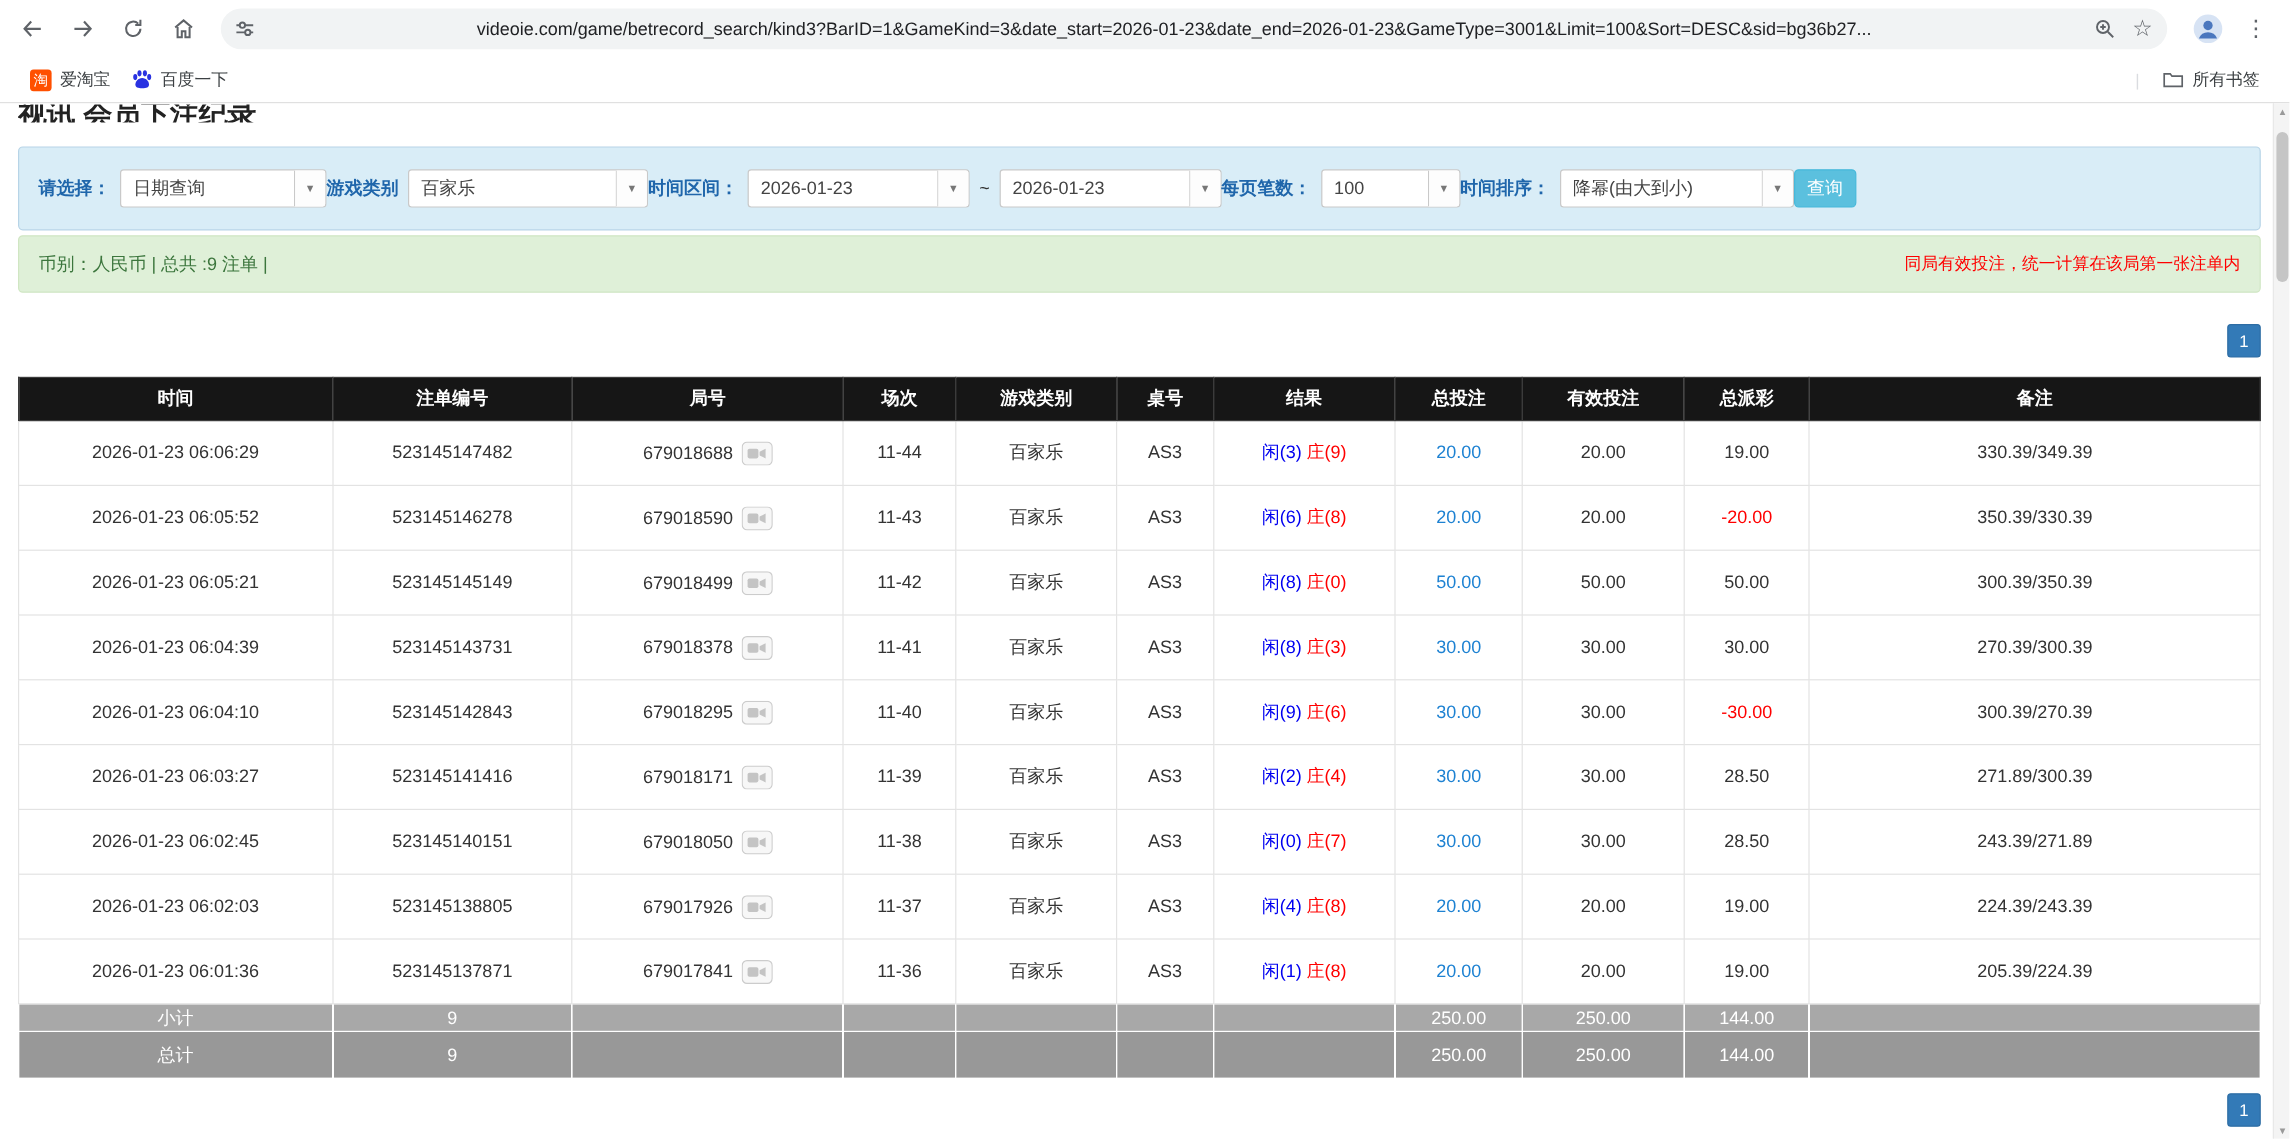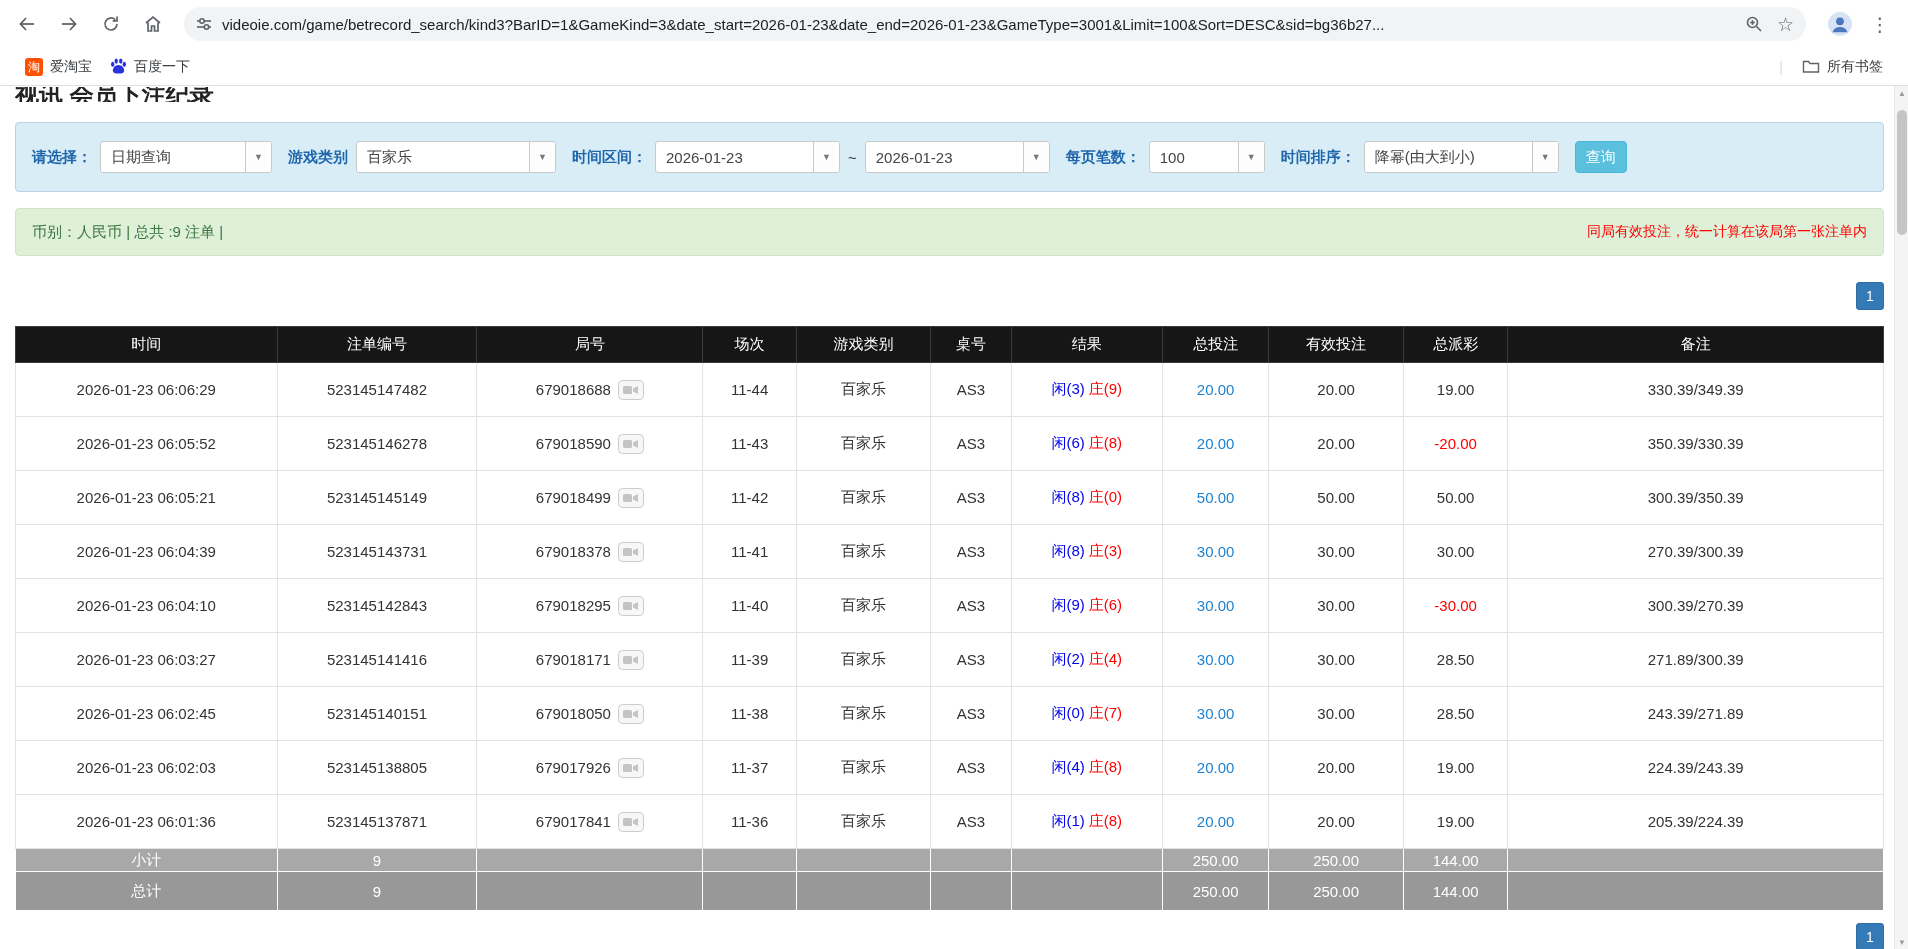--- a/index.html
+++ b/index.html
@@ -6,59 +6,59 @@
   html,body { margin:0; padding:0; }
   body {
     width:1908px; height:949px; overflow:hidden; position:relative;
     background:#fff; font-family:"Liberation Sans","DejaVu Sans",sans-serif;
     color:#333;
   }
 
   
   .toolbar { height:48px; background:#fff; display:flex; align-items:center; padding:0 8px 0 6px; }
   .nav-btn { width:42px; height:40px; display:flex; align-items:center; justify-content:center; border-radius:50%; flex:0 0 auto; }
-  .omnibox { flex:1; height:34px; margin:0 14px 0 10px; background:#f1f3f4; border-radius:17px; display:flex; align-items:center; padding:0 12px; min-width:0; }
+  .omnibox { flex:1; height:34px; margin:0 14px 0 10px; background:#f1f3f4; border-radius:17px; display:flex; align-items:center; padding:0 12px; min-width:0;text-align:center; }
   .omnibox .url-text { flex:1; font-size:15px; color:#202124; white-space:nowrap; overflow:hidden; margin:0 10px; }
   .ico { display:flex; align-items:center; justify-content:center; }
   .star-glyph { font-size:19px; color:#5f6368; line-height:1; }
   .menu-dots { font-size:19px; color:#5f6368; width:40px; text-align:center; }
   .avatar-btn { width:40px; height:40px; display:flex; align-items:center; justify-content:center; }
 
   .bookmarks-bar { height:38px; background:#fff; border-bottom:1px solid #e0e0e0; display:flex; align-items:center; padding:0 16px; font-size:14px; color:#3c4043; }
   .bm-item { display:flex; align-items:center; gap:7px; padding:4px 9px; border-radius:14px; }
   .favicon-taobao { width:18px; height:18px; border-radius:3px; background:#ff5000; color:#fff; font-size:12px; line-height:18px; text-align:center; }
   .bm-spacer { flex:1; }
   .bm-pipe { color:#dadce0; margin:0 10px; }
 
   
   .content { margin:0 24px 0 15px; }
   .title-clip { height:15px; overflow:hidden; margin-top:1px; }
   .title-clip span { display:block; font-size:24px; font-weight:600; color:#222; margin-top:-8px; white-space:nowrap; }
 
   .filter-bar { margin-top:20px; height:70px; background:#d9edf7; border:1px solid #b7d4e7; border-radius:4px;
-    display:flex; align-items:center; padding:0 16px; gap:16px; }
+    display:flex; align-items:center; padding:0 16px; }
   .fgroup { display:flex; align-items:center; gap:8px; flex:0 0 auto; }
   .filter-label { color:#1f66ab; font-weight:bold; font-size:15px; white-space:nowrap; }
   .select-box { display:flex; align-items:stretch; height:32px; background:#fff; border:1px solid #c9c9c9; border-radius:3px; }
   .select-value { padding:0 10px; font-size:15px; color:#444; display:flex; align-items:center; white-space:nowrap; flex:1; overflow:hidden; }
   .caret-box { width:26px; border-left:1px solid #c9c9c9; display:flex; align-items:center; justify-content:center; color:#777; font-size:9px; background:#fdfdfd; border-radius:0 2px 2px 0; }
   .w-select1 { width:172px; } .w-select2 { width:200px; } .w-date { width:185px; } .w-pp { width:116px; } .w-sort { width:195px; }
   .tilde { font-size:15px; color:#333; }
   .search-btn { width:52px; height:32px; background:#5bc0de; border:1px solid #46b8da; border-radius:4px; color:#fff; font-size:15px; display:flex; align-items:center; justify-content:center; }
 
-  .summary-bar { margin-top:16px; height:48px; background:#dff0d8; border:1px solid #d0e6c3; border-radius:4px;
+  .summary-bar { margin-top:4px; height:48px; background:#dff0d8; border:1px solid #d0e6c3; border-radius:4px;
     display:flex; align-items:center; justify-content:space-between; padding:0 16px; }
   .summary-left { color:#3c763d; font-size:15px; }
   .summary-right { color:#ff0000; font-size:14px; }
 
   .pagination-row { margin-top:26px; height:30px; display:flex; justify-content:flex-end; }
   .page-btn { min-width:28px; height:28px; background:#337ab7; border:1px solid #2e6da4; border-radius:3px; color:#fff; font-size:14px; display:flex; align-items:center; justify-content:center; }
 
   table.bet-table { margin-top:14px; width:100%; border-collapse:collapse; font-size:15px; table-layout:fixed; }
-  .bet-table th { background:#161616; color:#fff; font-weight:normal; height:36px; border:1px solid #3c3c3c; padding:0 2px; }
+  .bet-table th { background:#161616; color:#fff; font-weight:bold; height:36px; border:1px solid #3c3c3c; padding:0 2px; }
   .bet-table td { background:#fff; color:#333; height:54px; border:1px solid #e3e3e3; text-align:center; padding:0 4px; overflow:hidden; white-space:nowrap; }
   .bet-table .bet-blue { color:#1e82d2; }
   .bet-table .neg { color:#ff0000;margin-left:19px; }
   .player { color:#0000f0; } .banker { color:#ff0000; margin-left:4px; }
   .replay-btn { display:inline-block; vertical-align:middle; margin-left:7px; line-height:0; }
   .round-no { vertical-align:middle; }
 
   tr.foot-sub td { background:#a8a8a8; color:#fff; height:23px; border:1px solid #fff; }
   tr.foot-total td { background:#989898; color:#fff; height:39px; border:1px solid #fff; }
 

